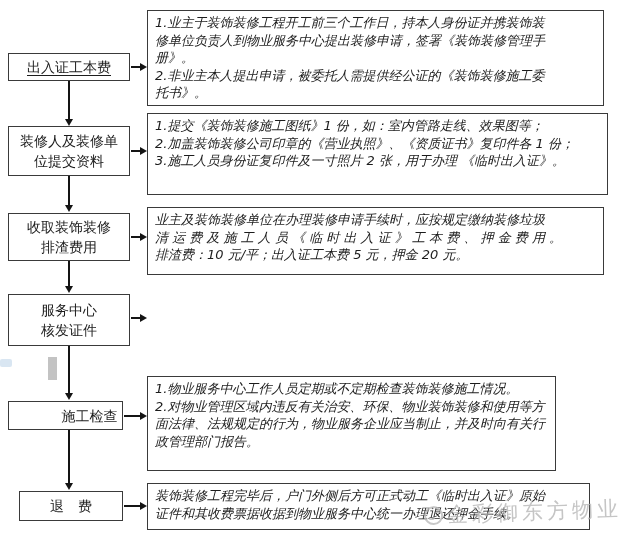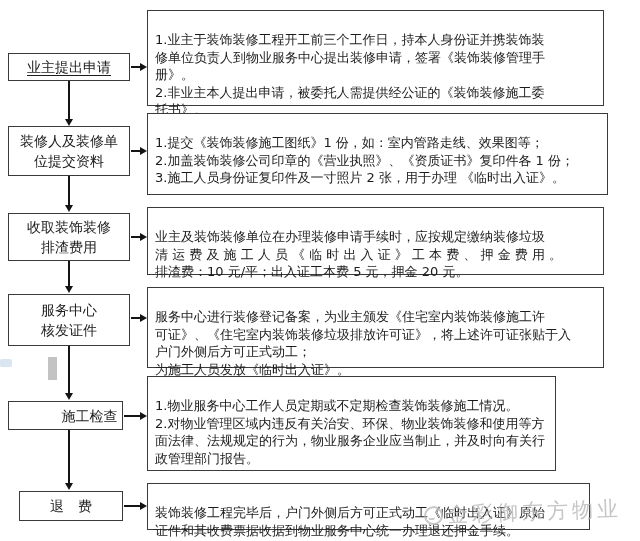--- a/index.html
+++ b/index.html
@@ -19,21 +19,21 @@
   .lbox1 { left:8px;  top:53px;  width:122px; height:28px; }
   .lbox1 span { text-decoration:underline; text-underline-offset:3px; }
   .lbox2 { left:8px;  top:126px; width:122px; height:50px; }
   .lbox3 { left:8px;  top:213px; width:122px; height:48px; }
   .lbox4 { left:8px;  top:294px; width:122px; height:52px; }
   .lbox5 { left:8px;  top:401px; width:115px; height:29px;padding-left:48px; }
   .lbox6 { left:19px; top:491px; width:104px; height:30px;text-align:center; }
   
   .rbox {
     position:absolute; border:1px solid #3a3a3a; box-sizing:border-box;
-    padding:20px 7px; font-size:13px; line-height:17.5px; background:#ffffff;
+    padding:3px 7px; font-size:13px; line-height:17.5px; background:#ffffff;font-style:italic;
   }
   .rbox span { white-space:pre-line; }
   .rbox1 { left:147px; top:10px;  width:457px; height:96px; }
   .rbox2 { left:147px; top:113px; width:461px; height:82px; }
   .rbox3 { left:147px; top:207px; width:457px; height:68px; }
   .rbox4 { left:147px; top:287px; width:457px; height:81px; }
   .rbox5 { left:147px; top:376px; width:409px; height:95px; }
   .rbox6 { left:147px; top:483px; width:443px; height:47px; }
   
   .arrow-h { position:absolute; height:0; border-top:2px solid #141414; }
@@ -75,21 +75,21 @@
   
   .artifact-gray { position:absolute; left:48px; top:357px; width:9px; height:23px; background:#c3c3c3; }
   .artifact-blue { position:absolute; left:0px;  top:359px; width:12px; height:8px; background:#cfe0ef; border-radius:2px; opacity:.8; }
 </style>
 </head>
 <body>
 
 <div class="page">
 
   <div class="lbox lbox1">
-    <span>业主提出申请</span>
+    <span>出入证工本费</span>
   </div>
   <div class="arrow-h h1"></div>
   <div class="rbox rbox1">
     <span>1.业主于装饰装修工程开工前三个工作日，持本人身份证并携装饰装
 修单位负责人到物业服务中心提出装修申请，签署《装饰装修管理手
 册》。
 2.非业主本人提出申请，被委托人需提供经公证的《装饰装修施工委
 托书》。</span>
   </div>
   <div class="arrow-v v1"></div>
@@ -116,26 +116,20 @@
 清 运 费 及 施 工 人 员 《 临 时 出 入 证 》 工 本 费 、 押 金 费 用 。
 排渣费：10 元/平；出入证工本费 5 元，押金 20 元。</span>
   </div>
   <div class="arrow-v v3"></div>
 
   <div class="lbox lbox4">
     <span>服务中心
 核发证件</span>
   </div>
   <div class="arrow-h h4"></div>
-  <div class="rbox rbox4">
-    <span>服务中心进行装修登记备案，为业主颁发《住宅室内装饰装修施工许
-可证》、《住宅室内装饰装修垃圾排放许可证》，将上述许可证张贴于入
-户门外侧后方可正式动工；
-为施工人员发放《临时出入证》。</span>
-  </div>
   <div class="arrow-v v4"></div>
 
   <div class="lbox lbox5">
     <span>施工检查</span>
   </div>
   <div class="arrow-h h5"></div>
   <div class="rbox rbox5">
     <span>1.物业服务中心工作人员定期或不定期检查装饰装修施工情况。
 2.对物业管理区域内违反有关治安、环保、物业装饰装修和使用等方
 面法律、法规规定的行为，物业服务企业应当制止，并及时向有关行

